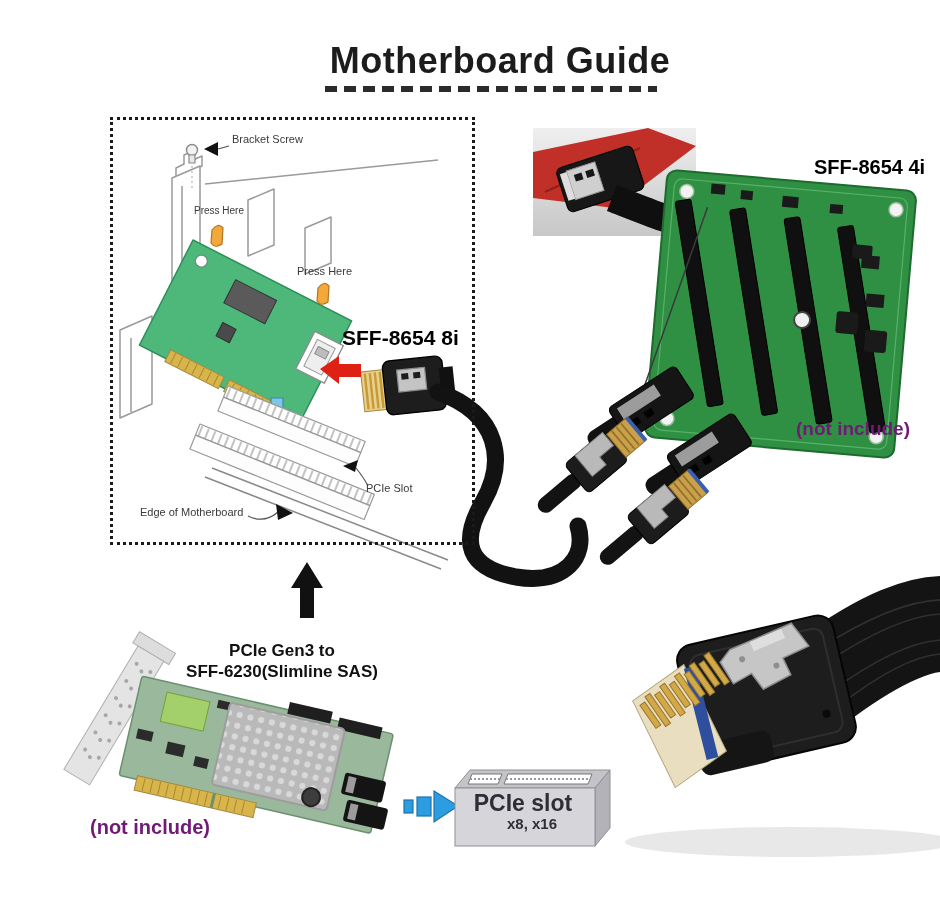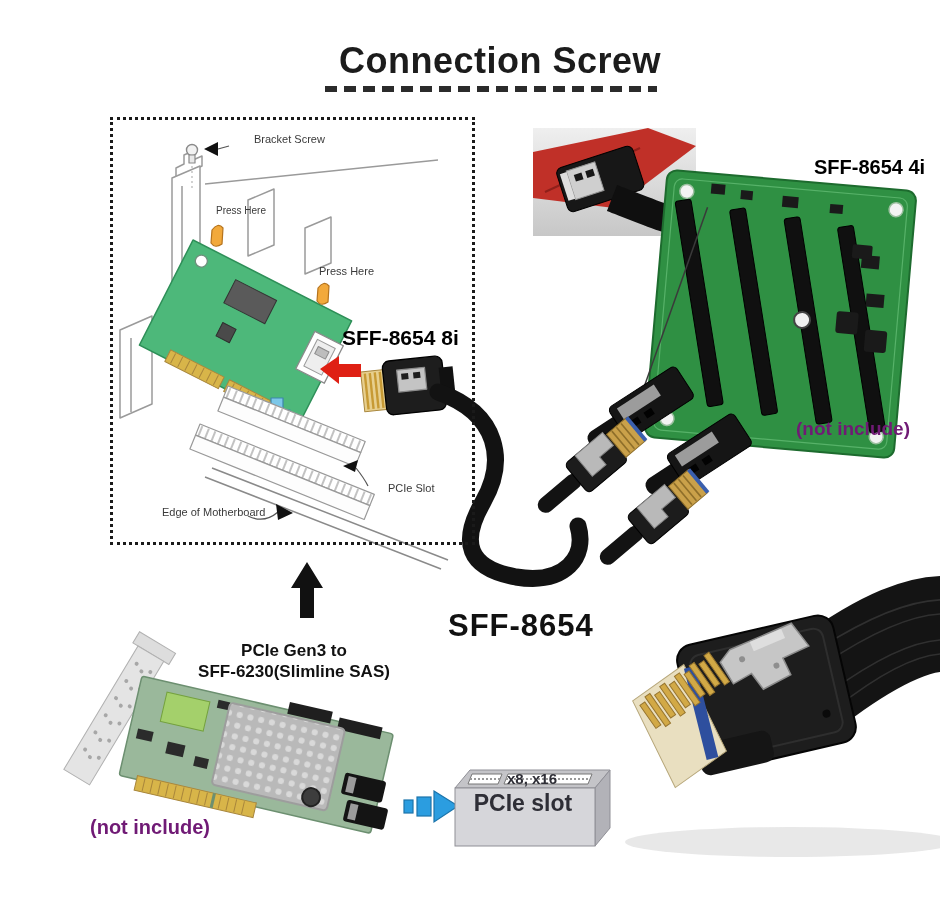--- a/index.html
+++ b/index.html
@@ -6,33 +6,33 @@
   .stage{position:relative;width:940px;height:906px;overflow:hidden;background:#fff;
          font-family:"Liberation Sans",sans-serif;}
   .layer{position:absolute;left:0;top:0;width:940px;height:906px;}
   .lbl{position:absolute;white-space:nowrap;color:#1a1a1a;}
   .title{left:322px;top:40px;width:356px;text-align:center;font-size:36px;font-weight:bold;
          color:#1c1c1c;letter-spacing:0.5px;}
   .title-dashes{position:absolute;left:325px;top:86px;width:332px;height:6px;
          background:repeating-linear-gradient(90deg,#2b2b2b 0 12px,transparent 12px 19px);}
   .dashed-box{position:absolute;left:110px;top:117px;width:365px;height:428px;
          border:3px dotted #1a1a1a;box-sizing:border-box;}
-  .small-lbl{font-size:11px;color:#3a3a3a;margin-left:22px;}
+  .small-lbl{font-size:11px;color:#3a3a3a;}
   .red-lbl{font-weight:bold;color:#000000;}
   .lbl-8i{left:342px;top:326px;font-size:21px;}
   .lbl-4i{left:814px;top:156px;font-size:20px;}
   .not-include{font-size:19px;font-weight:bold;color:#701a75;}
   .ni-right{left:796px;top:418px;}
   .ni-left{left:90px;top:816px;font-size:20px;}
   .lbl-sff{left:448px;top:608px;font-size:31px;font-weight:bold;color:#111;letter-spacing:1px;}
-  .card-title{position:absolute;left:186px;top:640px;width:216px;text-align:center;
+  .card-title{position:absolute;left:174px;top:640px;width:216px;text-align:center;
          font-size:17px;font-weight:800;color:#111;line-height:21px;}
   .slot-big-lbl{left:458px;top:790px;width:130px;text-align:center;font-size:23px;
          font-weight:bold;color:#2e2e36;}
-  .slot-sub-lbl{left:472px;top:770px;width:120px;text-align:center;font-size:15px;
+  .slot-sub-lbl{left:472px;top:815px;width:120px;text-align:center;font-size:15px;
          font-weight:bold;color:#2e2e36;}
 </style>
 </head>
 <body>
 
 <div class="stage">
 
   <svg class="layer" width="940" height="906" viewBox="0 0 940 906">
     <defs>
       <pattern id="pins" width="11" height="11" patternUnits="userSpaceOnUse">
@@ -366,35 +366,34 @@
         <g>
           <polygon points="742,642 808,630 820,656 792,662 796,680 766,688 758,670 738,676 730,652" fill="#c6c6c6" stroke="#8b8b8b" stroke-width="1.5"></polygon>
           <circle cx="752" cy="654" r="3" fill="#8e8e8e"></circle>
           <circle cx="784" cy="668" r="3" fill="#8e8e8e"></circle>
           <rect x="764" y="636" width="34" height="10" fill="#dedede" transform="rotate(-10 781 641)"></rect>
         </g>
       </g>
     </g>
   </svg>
 
-  <div class="lbl title">Connection Screw</div>
+  <div class="lbl title">Motherboard Guide</div>
   <div class="title-dashes"></div>
   <div class="dashed-box"></div>
 
   <div class="lbl small-lbl" style="left:232px;top:133px;">Bracket Screw</div>
   <div class="lbl small-lbl" style="left:194px;top:205px;font-size:10px;">Press Here</div>
   <div class="lbl small-lbl" style="left:297px;top:265px;">Press Here</div>
   <div class="lbl red-lbl lbl-8i">SFF-8654 8i</div>
   <div class="lbl small-lbl" style="left:366px;top:482px;">PCIe Slot</div>
   <div class="lbl small-lbl" style="left:131px;top:506px;padding-left:9px;">Edge of Motherboard</div>
 
   <div class="lbl red-lbl lbl-4i">SFF-8654 4i</div>
   <div class="lbl not-include ni-right">(not include)</div>
 
-  <div class="lbl lbl-sff">SFF-8654</div>
 
   <div class="card-title">
     <div>PCIe Gen3 to</div>
     <div>SFF-6230(Slimline SAS)</div>
   </div>
   <div class="lbl not-include ni-left">(not include)</div>
 
   <div class="lbl slot-big-lbl">PCIe slot</div>
   <div class="lbl slot-sub-lbl">x8, x16</div>
 </div>

